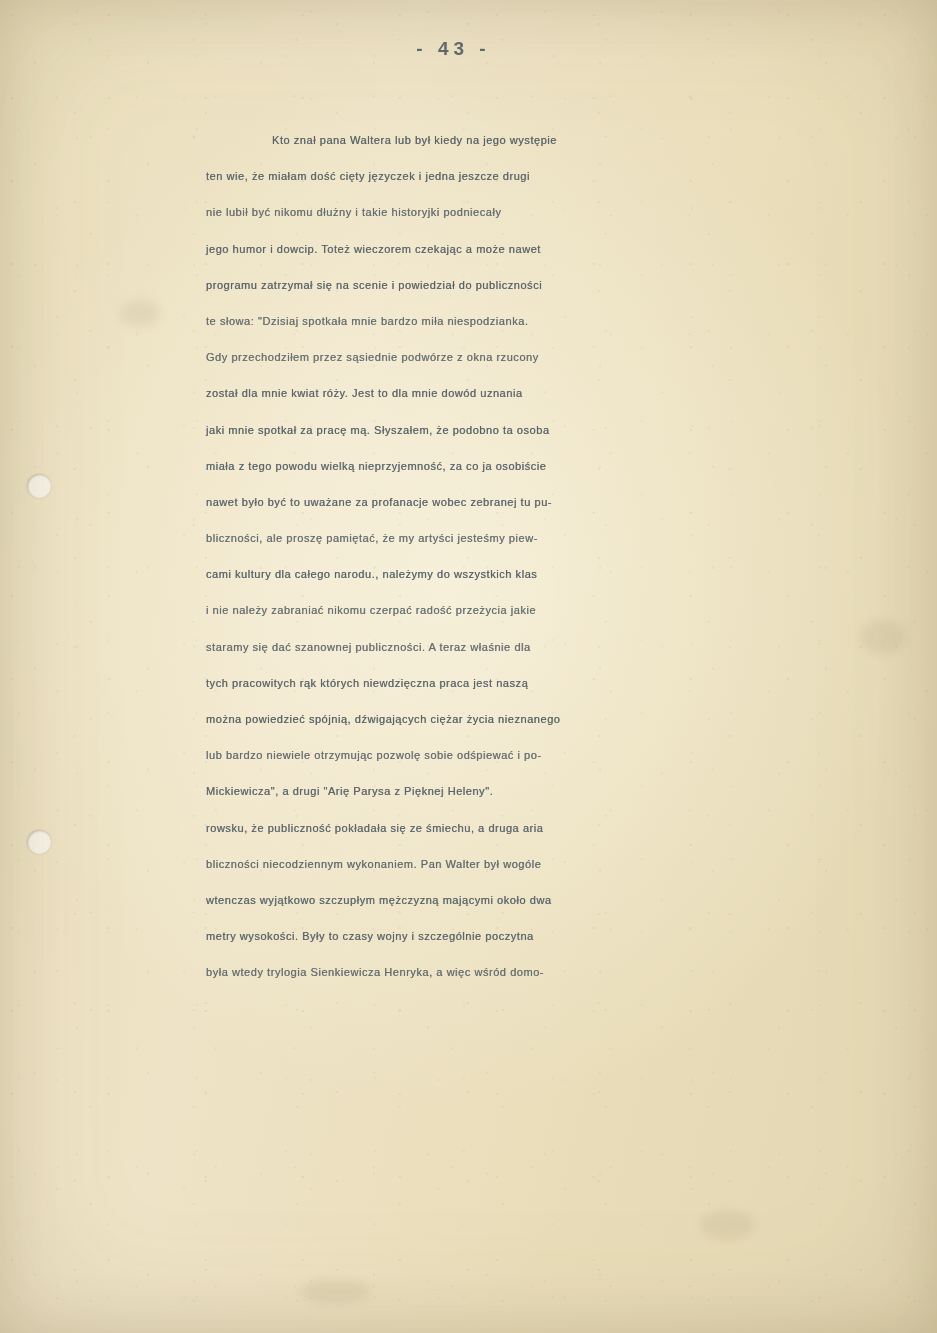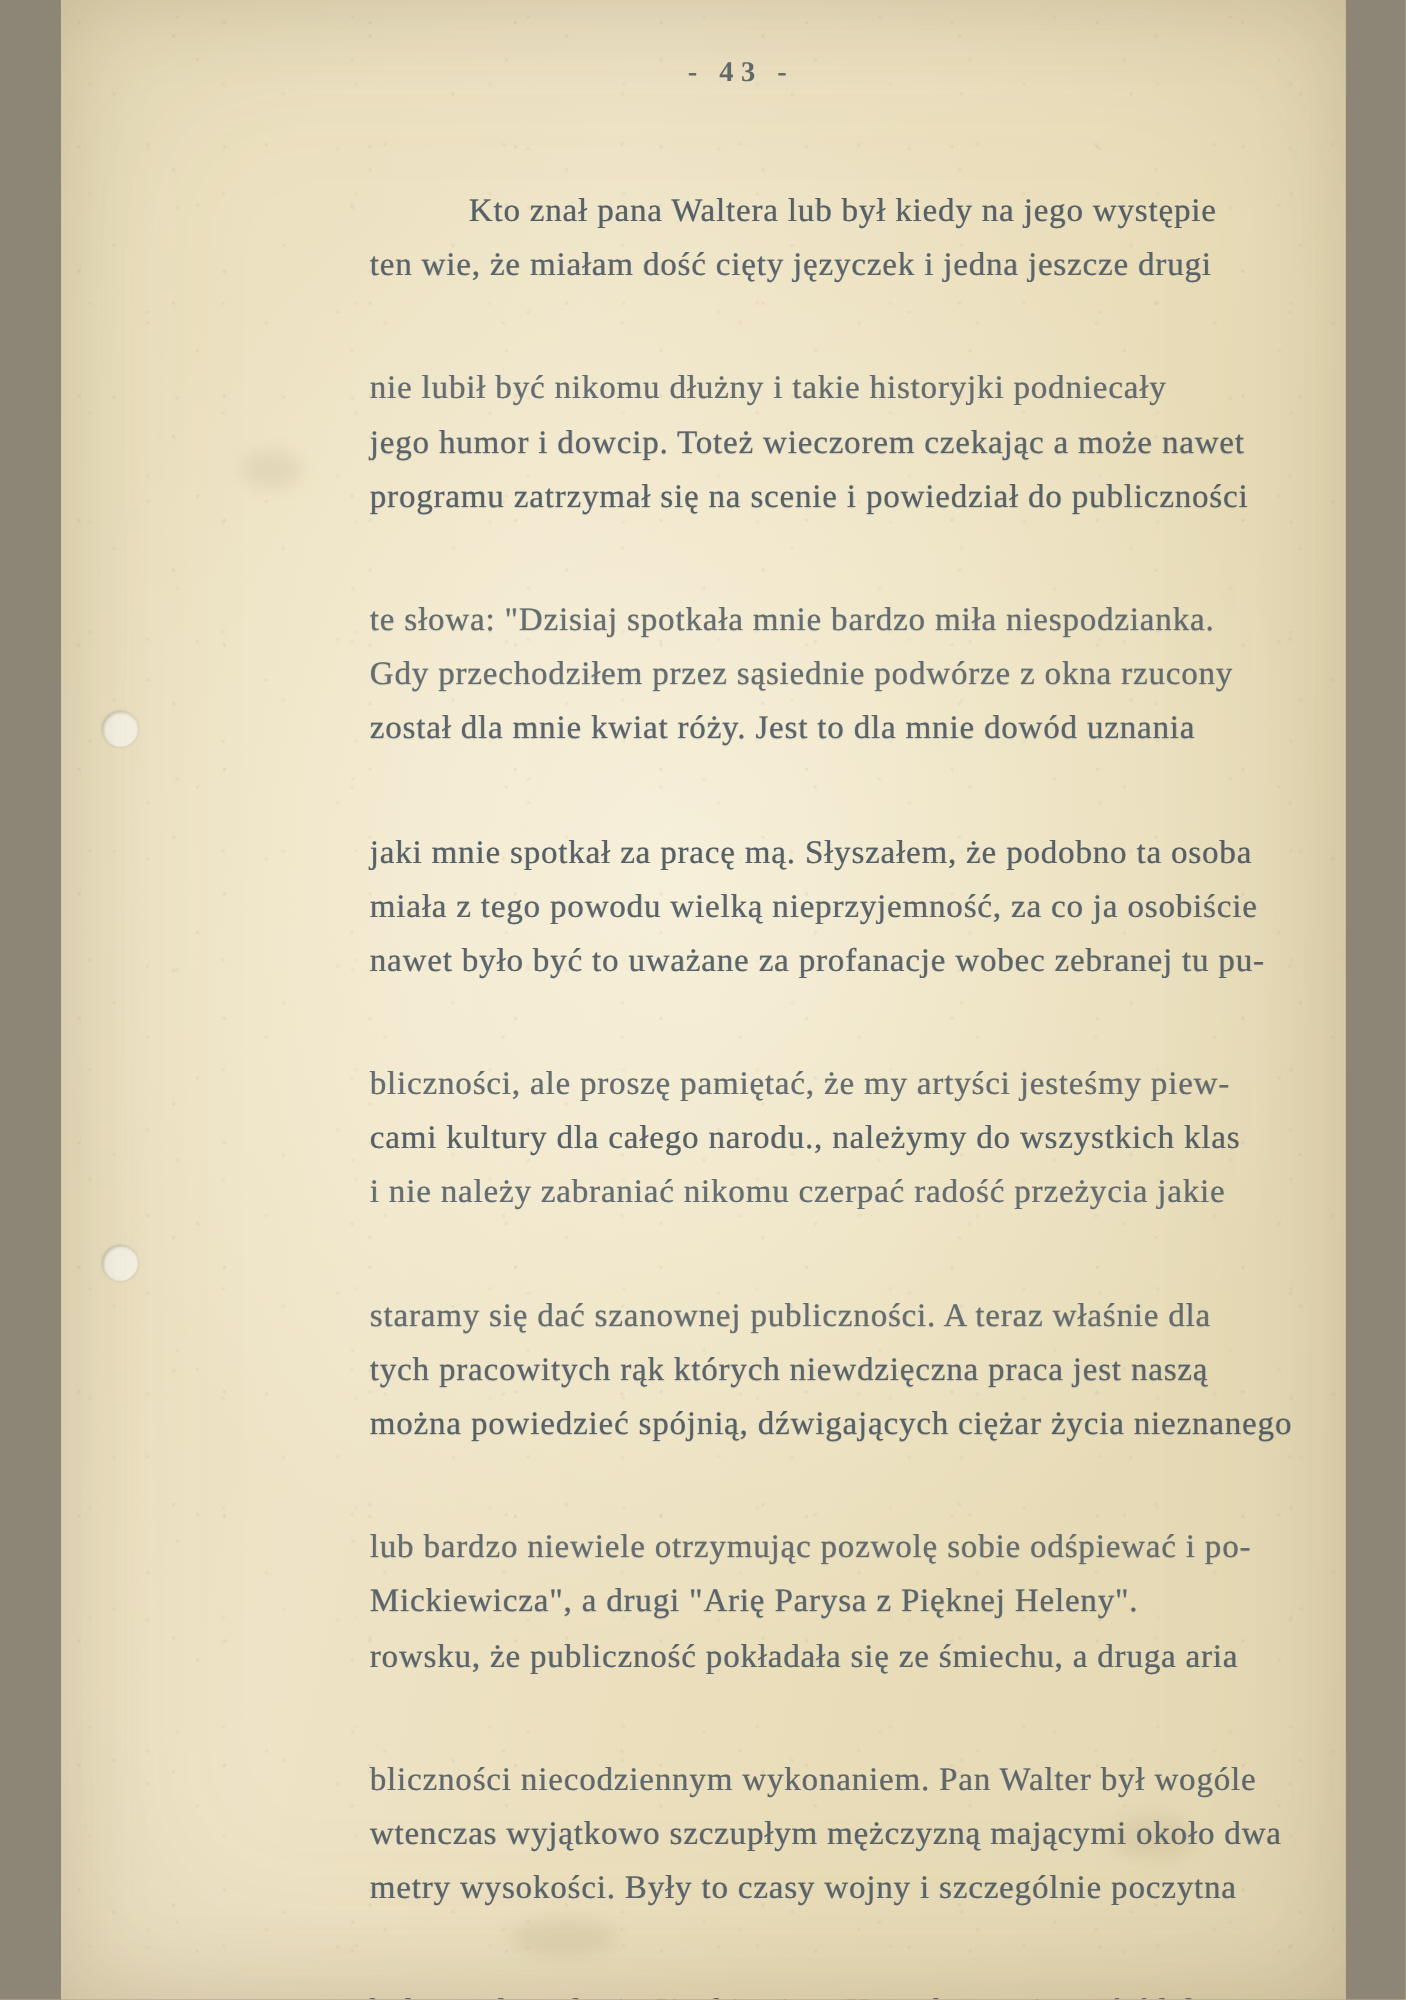--- a/index.html
+++ b/index.html
@@ -3,30 +3,30 @@
 <meta charset="utf-8">
 <style>
   html, body {
     margin: 0;
     padding: 0;
     background: #8d8677;
   }
 
   .page {
     position: relative;
-    width: 856px;
+    width: 937px;
     height: 1333px;
     margin: 0 auto;
     overflow: hidden;
     background-color: #ece1c1;
     background-image:
       radial-gradient(ellipse 70% 55% at 48% 44%, rgba(255,252,238,0.55) 0%, rgba(255,252,238,0) 72%),
       radial-gradient(ellipse 120% 90% at 50% 50%, rgba(0,0,0,0) 55%, rgba(120,105,70,0.13) 100%),
       linear-gradient(103deg, #eadfbc 0%, #eee3c6 34%, #e9ddb9 68%, #e4d8b4 100%);
-    font-family: Liberation Serif, serif;
+    font-family: Liberation Sans, sans-serif;
     -webkit-font-smoothing: antialiased;
   }
 
   
   .grain {
     position: absolute;
     inset: 0;
     pointer-events: none;
     opacity: 0.5;
     background-image:
@@ -71,36 +71,36 @@
   .body-text {
     position: absolute;
     top: 122px;
     left: 206px;
     width: 716px;
   }
 
   .line {
     height: 36.2px;
     line-height: 36.2px;
-    font-size: 22px;
+    font-size: 11px;
     letter-spacing: 0.55px;
     color: #5a646a;
     white-space: pre;
     text-shadow:
       0.35px 0 0 rgba(90,100,106,0.38),
       -0.35px 0 0 rgba(90,100,106,0.20),
       0 0.4px 0.5px rgba(70,80,88,0.22);
   }
 
   .line.indent {
     text-indent: 66px;
   }
 
   
-  .line:nth-child(3n)   { color: #5f686d; opacity: 0.96; margin-top: 46px; }
+  .line:nth-child(3n)   { color: #5f686d; opacity: 0.96; }
   .line:nth-child(4n+1) { color: #555f66; opacity: 0.99; }
   .line:nth-child(7n)   { opacity: 0.93; }
 
   
   .punch {
     position: absolute;
     left: 27px;
     width: 24px;
     height: 24px;
     border-radius: 50%;

